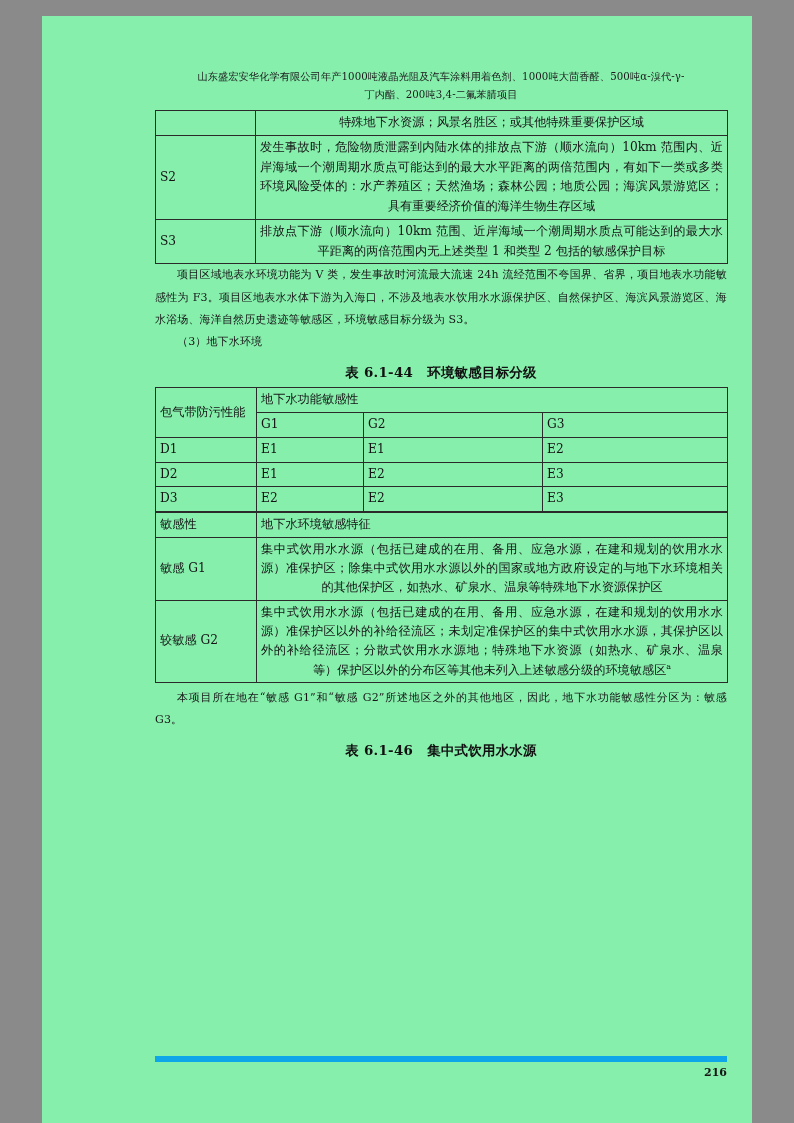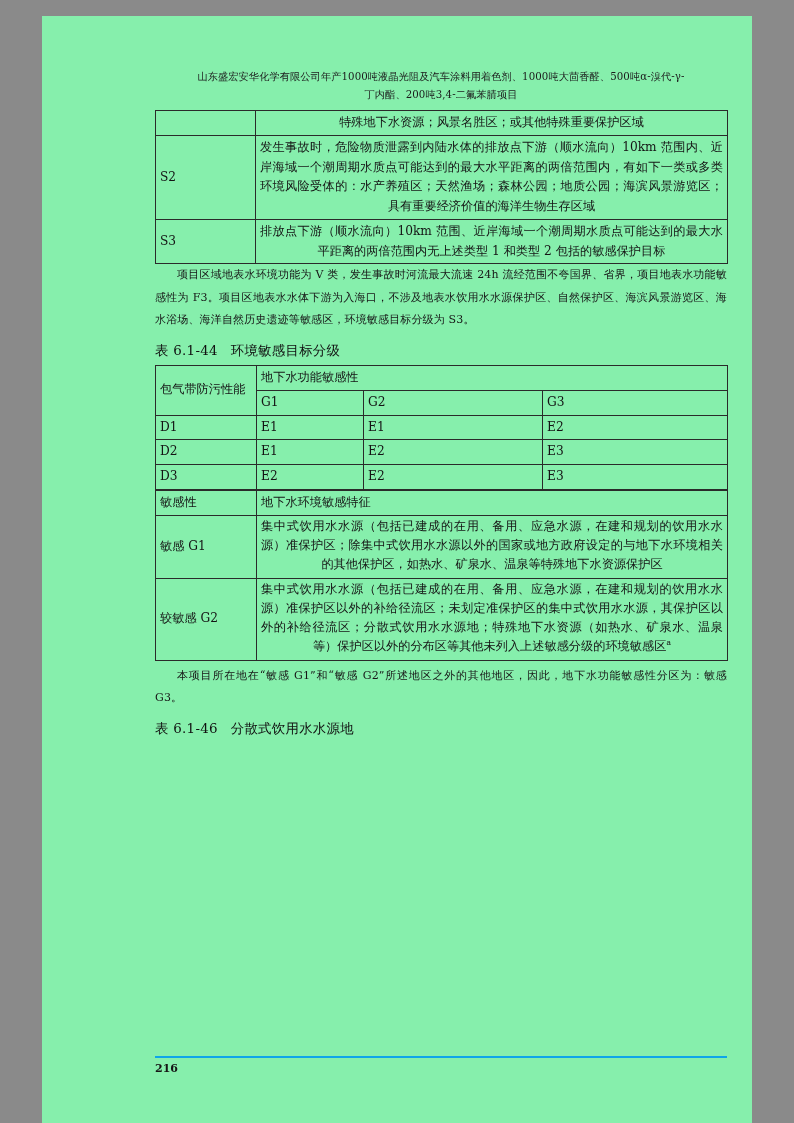--- a/index.html
+++ b/index.html
@@ -46,22 +46,22 @@
     text-align: justify;
     text-justify: inter-ideograph;
     text-indent: 2em;
     letter-spacing: 0.15px;
     color: #161616;
   }
 
   
   .tbl-caption {
     font-size: 13.4px;
-    font-weight: normal;
-    text-align: left;
+    font-weight: bold;
+    text-align: center;
     margin: 11px 0 5px 0;
     letter-spacing: 0.3px;
     color: #101010;
   }
   .cap-gap { letter-spacing: 0; }
 
   
   table.doc {
     border-collapse: collapse;
     width: 572px;
@@ -81,43 +81,42 @@
     text-align: justify;
     text-justify: inter-ideograph;
     text-align-last: center;
     padding: 3px 7px;
   }
   td.jl {
     text-align: justify;
     text-justify: inter-ideograph;
     text-align-last: center;
     padding: 3px 6px;
-    font-family: Liberation Mono, monospace;
   }
   .tight { line-height: 1.58; }
 
   
   table.cont { margin-top: 0; }
 
   
   sup.fn {
     font-size: 8px;
     vertical-align: super;
     line-height: 0;
   }
 
   
   .footer {
     position: absolute;
     left: 113px;
     top: 1040px;
     width: 572px;
-    border-top: 2px solid #0ea5e9;
+    border-top: 6px solid #0ea5e9;
     padding-top: 4px;
-    text-align: left;
+    text-align: right;
     font-size: 11px;
     font-weight: bold;
     color: #151515;
   }
 </style>
 </head>
 <body>
 
 <div class="page">
 
@@ -145,20 +144,21 @@
         <tr>
           <td class="c">S3</td>
           <td class="j">排放点下游（顺水流向）10km 范围、近岸海域一个潮周期水质点可能达到的最大水平距离的两倍范围内无上述类型 1 和类型 2 包括的敏感保护目标</td>
         </tr>
       </tbody>
     </table>
 
     <p class="body">项目区域地表水环境功能为 V 类，发生事故时河流最大流速 24h 流经范围不夸国界、省界，项目地表水功能敏感性为 F3。项目区地表水水体下游为入海口，不涉及地表水饮用水水源保护区、自然保护区、海滨风景游览区、海水浴场、海洋自然历史遗迹等敏感区，环境敏感目标分级为 S3。</p>
 
 
+    <p class="body">（3）地下水环境</p>
 
 
     <div class="tbl-caption">
       <span>表 6.1-44</span><span class="cap-gap">&nbsp;&nbsp;&nbsp;</span><span>环境敏感目标分级</span>
     </div>
 
     <table class="doc">
       <colgroup>
           <col style="width:101px">
           <col style="width:107px">
@@ -214,21 +214,21 @@
         <tr>
           <td class="c">较敏感 G2</td>
           <td class="jl tight"><span>集中式饮用水水源（包括已建成的在用、备用、应急水源，在建和规划的饮用水水源）准保护区以外的补给径流区；未划定准保护区的集中式饮用水水源，其保护区以外的补给径流区；分散式饮用水水源地；特殊地下水资源（如热水、矿泉水、温泉等）保护区以外的分布区等其他未列入上述敏感分级的环境敏感区</span><sup class="fn">a</sup></td>
         </tr>
       </tbody>
     </table>
 
     <p class="body" style="margin-top:4px;">本项目所在地在“敏感 G1”和“敏感 G2”所述地区之外的其他地区，因此，地下水功能敏感性分区为：敏感 G3。</p>
 
     <div class="tbl-caption">
-      <span>表 6.1-46</span><span class="cap-gap">&nbsp;&nbsp;&nbsp;</span><span>分散式饮用水水源地</span>
+      <span>表 6.1-46</span><span class="cap-gap">&nbsp;&nbsp;&nbsp;</span><span>集中式饮用水水源</span>
     </div>
 
   </div>
 
   <div class="footer">
     <span>216</span>
   </div>
 
 </div>
 

